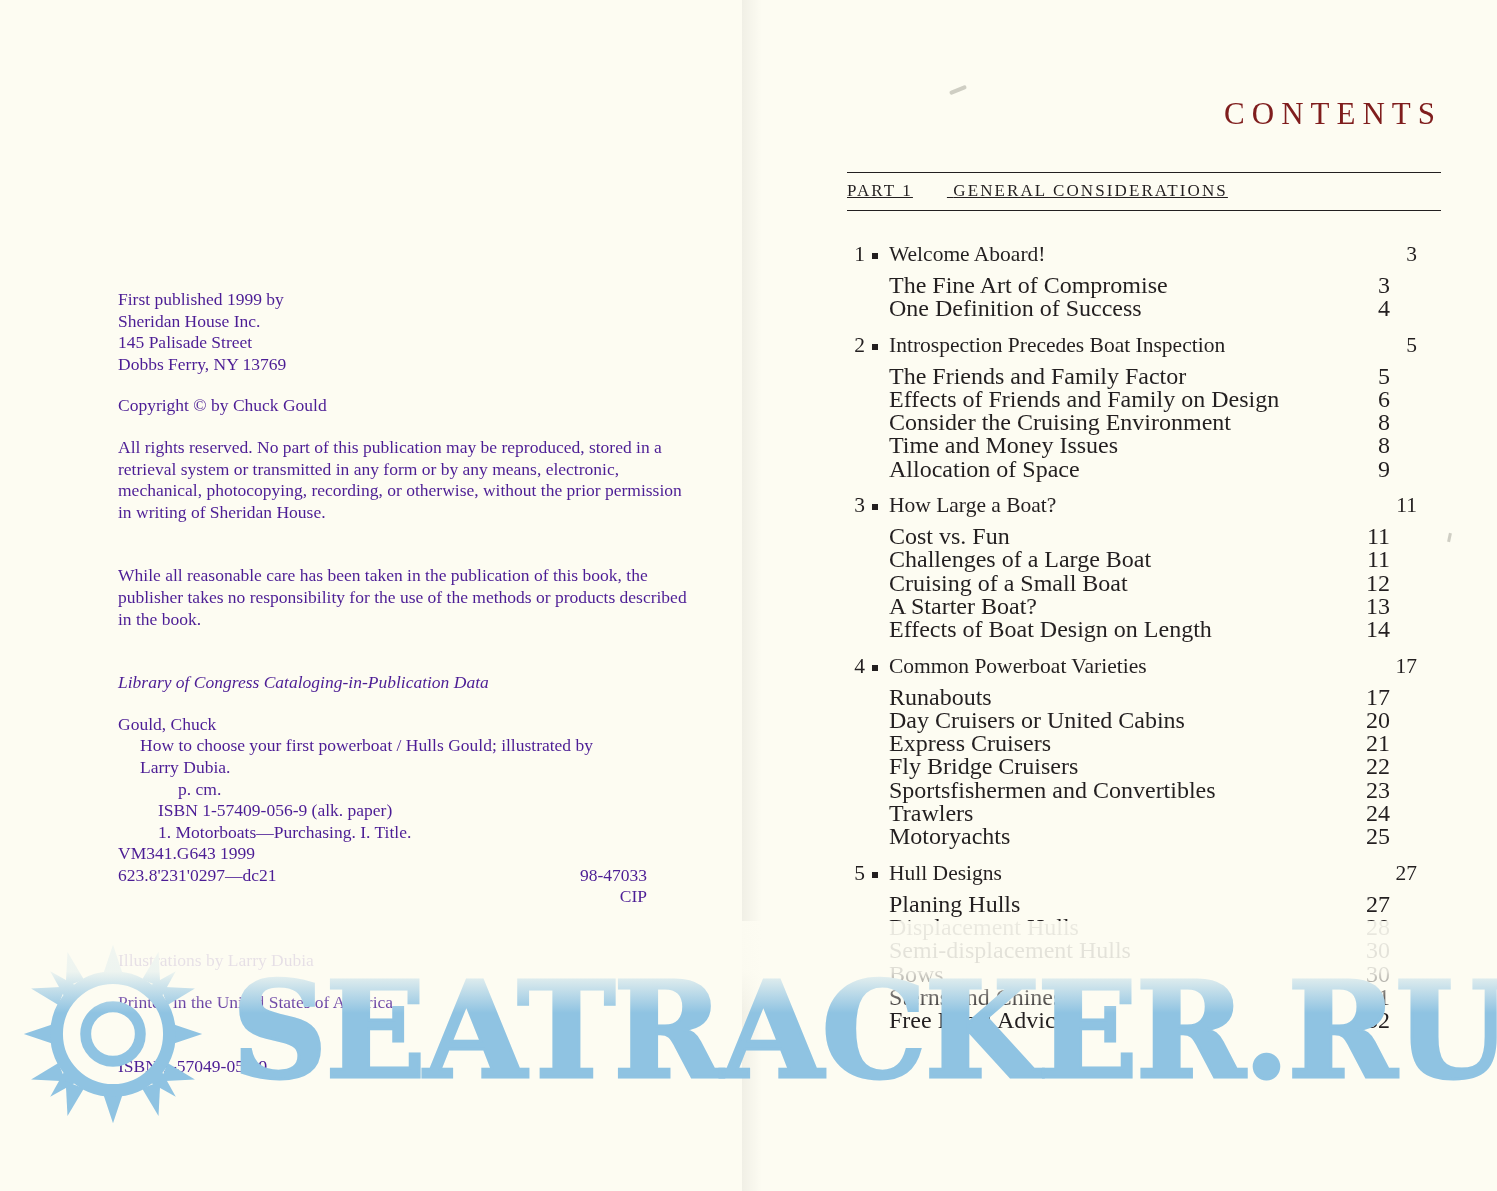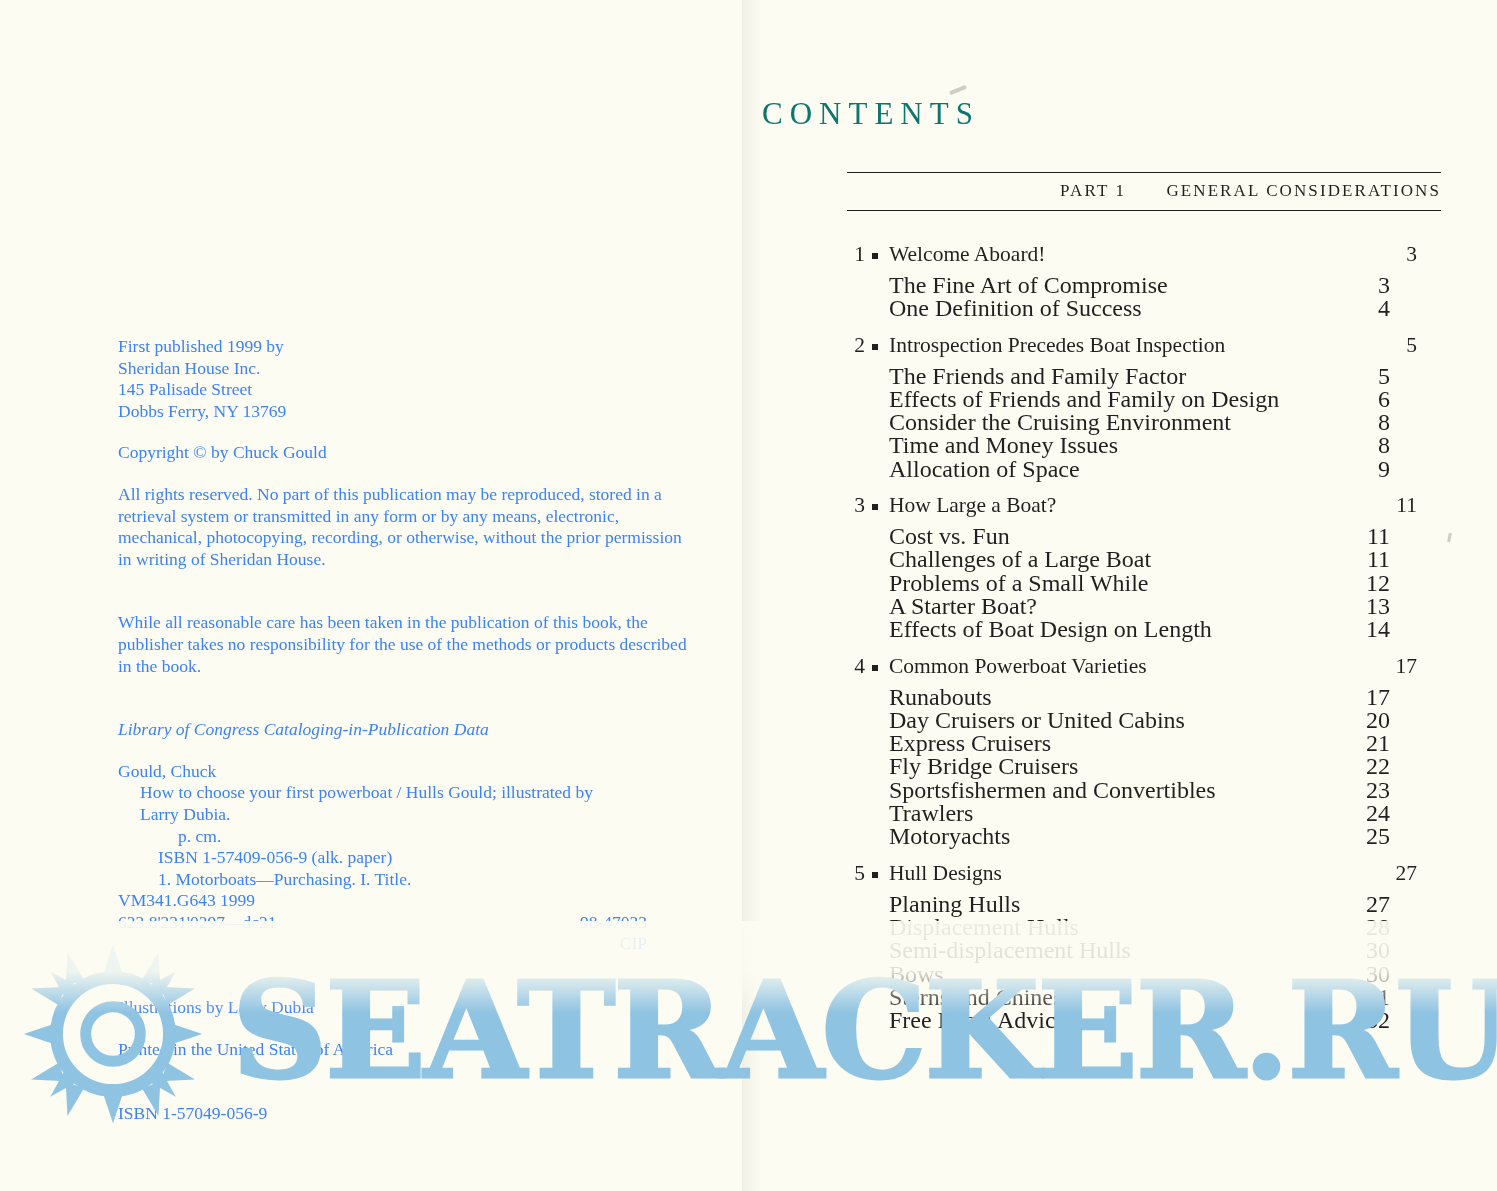--- a/index.html
+++ b/index.html
@@ -40,22 +40,21 @@
     width: 742px;
     height: 1191px;
   }
   .copyright-block {
     position: absolute;
     left: 118px;
     top: 289px;
     width: 575px;
     font-size: 17.5px;
     line-height: 21.6px;
-    color: #3b82f6;
-    margin-top: 47px;
+    color: #4c1d95;
   }
   .cb-para { margin: 0 0 20px 0; }
   .cb-para.tight { margin-bottom: 0; }
   .cb-gap { height: 22px; }
   .cb-italic { font-style: italic; }
   .cip-row {
     position: relative;
   }
   .cip-right {
     position: absolute;
@@ -73,36 +72,37 @@
     left: 762px;
     top: 0;
     width: 735px;
     height: 1191px;
   }
   .contents-title {
     position: absolute;
     left: 0;
     top: 96px;
     width: 680px;
-    text-align: left;
+    text-align: right;
     font-size: 31px;
     letter-spacing: 7px;
-    color: #0f766e;
+    color: #7f1d1d;
   }
   .part-bar {
     position: absolute;
     left: 85px;
     top: 172px;
     width: 594px;
     border-top: 1.6px solid #231f20;
     border-bottom: 1.6px solid #231f20;
     padding: 8px 0 9px 0;
-    text-align: right;
+    text-align: left;
     font-size: 17px;
     letter-spacing: 2.1px;
+    text-decoration: underline;
   }
   .part-bar .part-label { margin-right: 34px; }
 
   .toc {
     position: absolute;
     left: 85px;
     top: 242px;
     width: 600px;
   }
   .chapter {
@@ -347,21 +347,21 @@
         </div>
         <div class="section">
           <span class="section-title">Cost vs. Fun</span>
           <span class="section-page">11</span>
         </div>
         <div class="section">
           <span class="section-title">Challenges of a Large Boat</span>
           <span class="section-page">11</span>
         </div>
         <div class="section">
-          <span class="section-title">Problems of a Small While</span>
+          <span class="section-title">Cruising of a Small Boat</span>
           <span class="section-page">12</span>
         </div>
         <div class="section">
           <span class="section-title">A Starter Boat?</span>
           <span class="section-page">13</span>
         </div>
         <div class="section">
           <span class="section-title">Effects of Boat Design on Length</span>
           <span class="section-page">14</span>
         </div>

